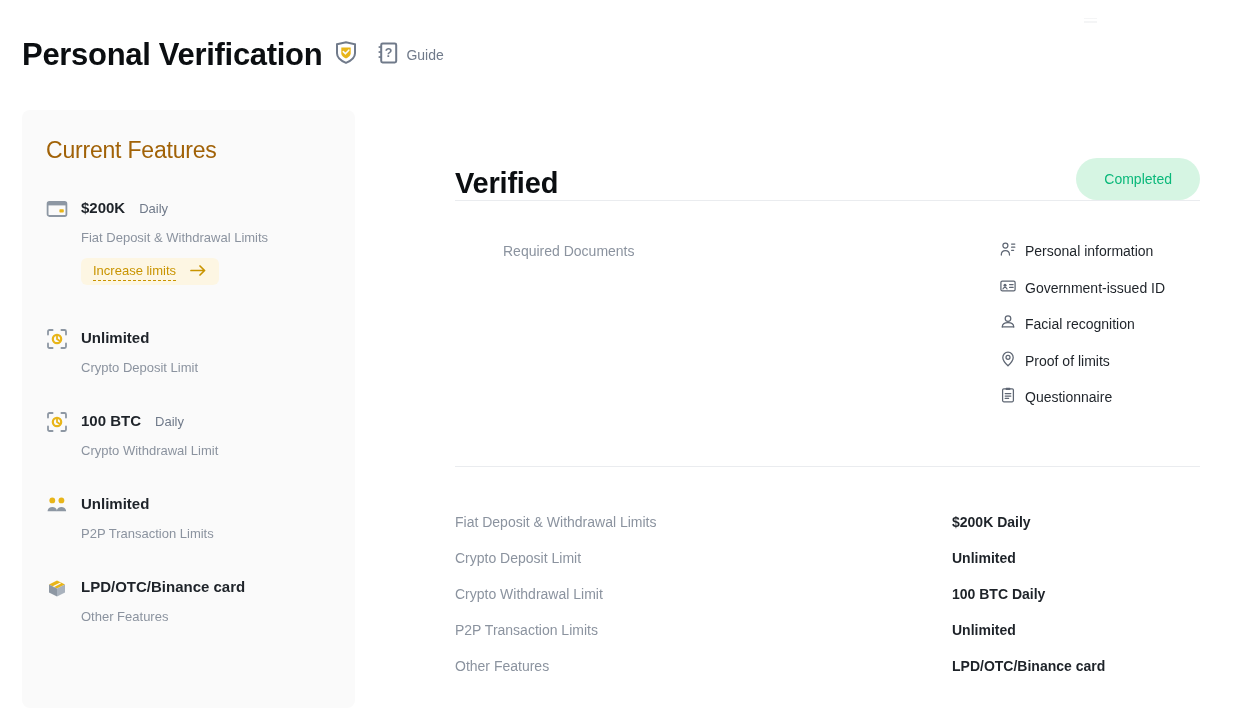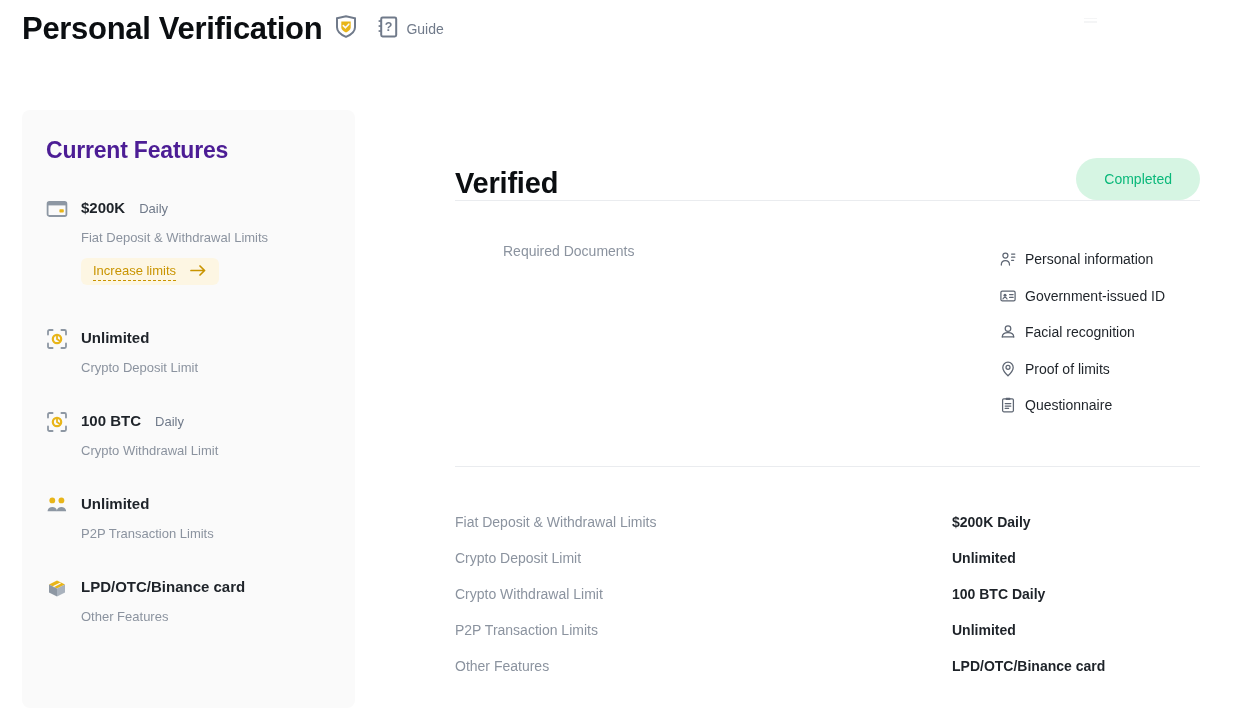--- a/index.html
+++ b/index.html
@@ -8,21 +8,21 @@
     height: 710px;
     background: #ffffff;
     font-family: "Liberation Sans", sans-serif;
     overflow: hidden;
   }
 
   
   .page-header {
     position: absolute;
     left: 22px;
-    top: 8px;
+    top: 34px;
     display: flex;
     align-items: center;
     gap: 0px;
   }
   .page-title {
     font-size: 31px;
     line-height: 42px;
     font-weight: 700;
     color: #0b0e11;
     letter-spacing: -0.3px;
@@ -61,22 +61,22 @@
     width: 333px;
     height: 598px;
     background: #fafafa;
     border-radius: 8px;
   }
   .features-title {
     position: absolute;
     left: 24px;
     top: 27px;
     font-size: 23px;
-    font-weight: 700;
-    color: #4c1d95;
+    font-weight: 400;
+    color: #a16207;
     letter-spacing: -0.2px;
   }
   .feature-list {
     position: absolute;
     left: 24px;
     top: 87px;
     right: 16px;
   }
   .feature-item { position: relative; padding-left: 35px; margin-bottom: 24px; }
   .feature-item:last-child { margin-bottom: 0; }
@@ -166,21 +166,21 @@
   }
   .docs-label {
     width: 497px;
     font-size: 14px;
     color: #8b939f;
     line-height: 20px;
   }
   .docs-list { flex: 1; }
   .doc-item {
     display: flex;
-    align-items: center;
+    align-items: flex-start;
     gap: 9px;
     height: 36.5px;
   }
   .doc-item-text {
     font-size: 14px;
     color: #1e2329;
     line-height: 20px;
   }
   .doc-icon { width: 16px; height: 16px; display: block; flex: none; }
 

